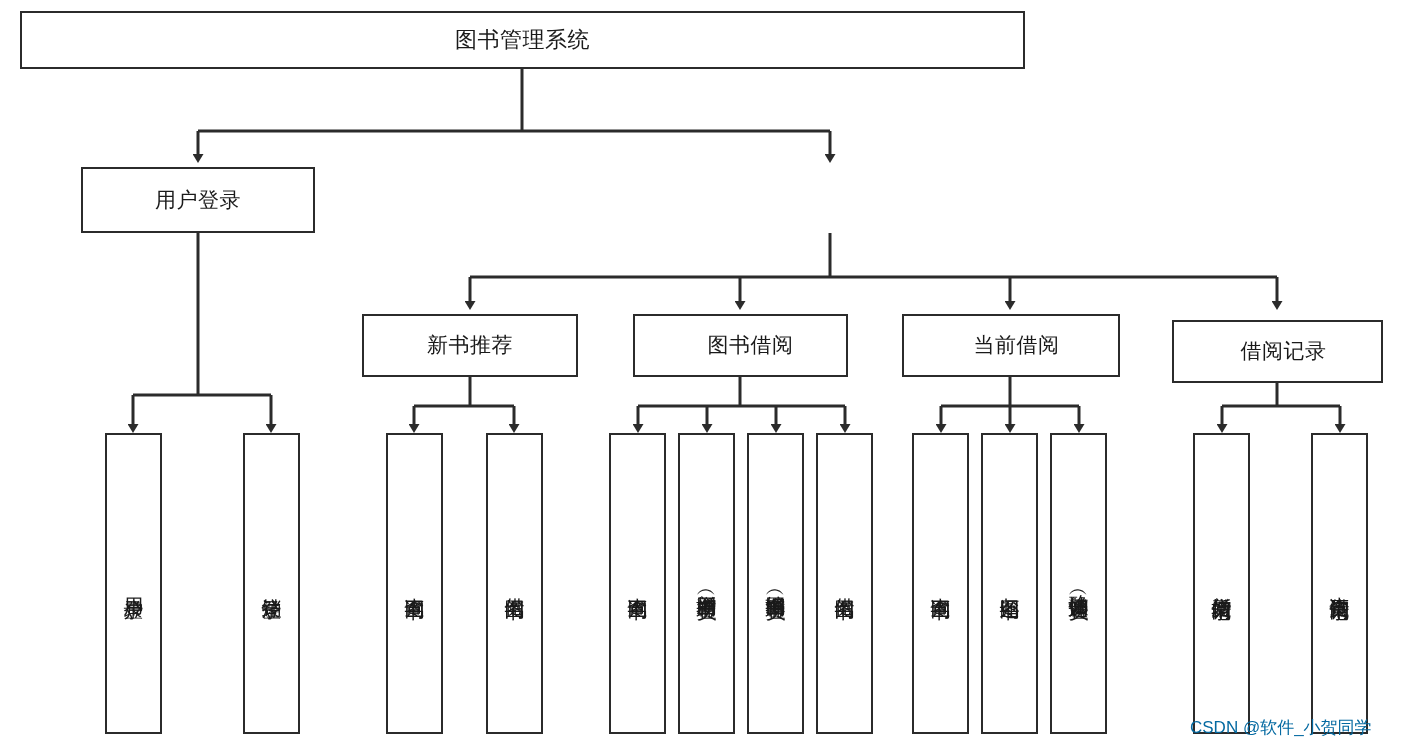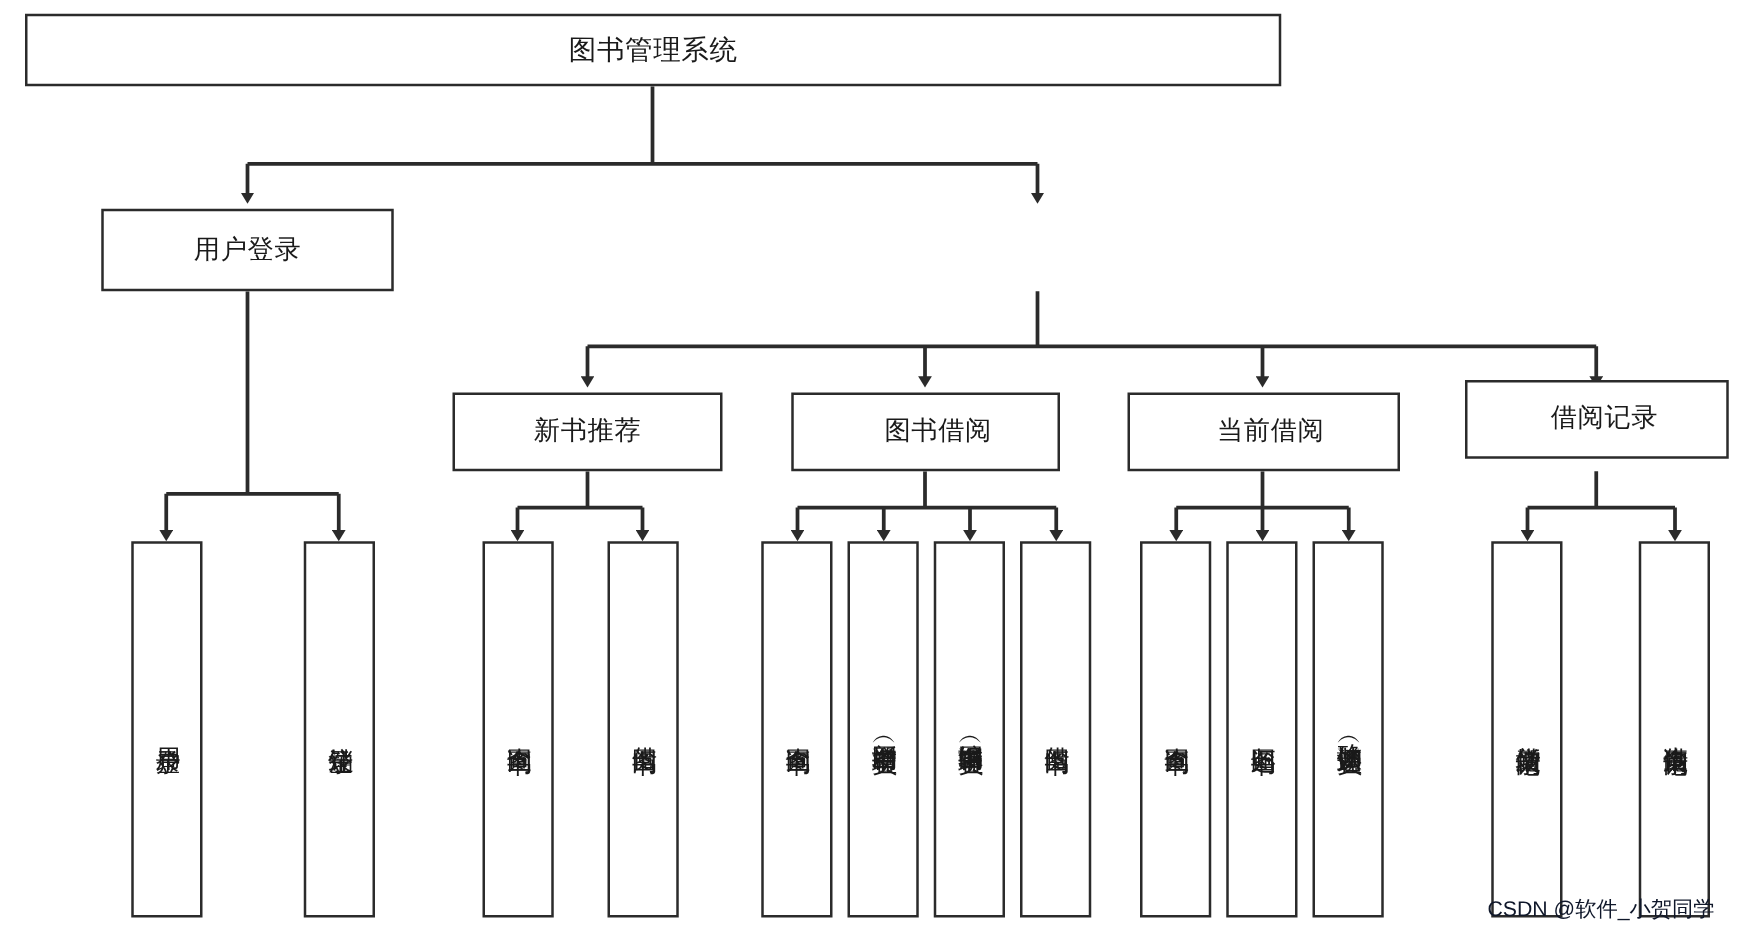--- a/index.html
+++ b/index.html
@@ -37,20 +37,21 @@
     display: flex;
     align-items: center;
     justify-content: center;
     overflow: hidden;
   }
   .node .label {
     display: block;
     text-align: center;
     line-height: 1.08;
     letter-spacing: 0.5px;
+    font-family: Liberation Serif, serif;
   }
   
   .node.horiz .label {
     font-size: 21px;
     white-space: nowrap;
   }
   .node.root .label {
     font-size: 22px;
   }
   
@@ -62,21 +63,21 @@
     writing-mode: vertical-rl;
     text-orientation: upright;
     font-size: 20px;
     line-height: 1.06;
     letter-spacing: 1px;
     max-height: 100%;
   }
   .watermark {
     position: absolute;
     font-size: 17px;
-    color: #0f172a;
+    color: #0369a1;
     white-space: nowrap;
     user-select: none;
   }
 </style>
 </head>
 <body>
 
 <div id="canvas">
 
   <svg id="edges" viewBox="0 0 1405 747" xmlns="http://www.w3.org/2000/svg">
@@ -139,21 +140,21 @@
 
   <div class="node horiz" style="left:362px; top:314px; width:216px; height:63px;">
     <span class="label">新书推荐</span>
   </div>
   <div class="node horiz" style="left:633px; top:314px; width:215px; height:63px;padding-left:20px;">
     <span class="label">图书借阅</span>
   </div>
   <div class="node horiz" style="left:902px; top:314px; width:218px; height:63px;padding-left:11px;">
     <span class="label">当前借阅</span>
   </div>
-  <div class="node horiz" style="left:1172px; top:304px; width:211px; height:63px;padding-left:12px;">
+  <div class="node horiz" style="left:1172px; top:320px; width:211px; height:63px;padding-left:12px;">
     <span class="label">借阅记录</span>
   </div>
 
   <div class="node vert" style="left:105px; top:433px; width:57px; height:301px;">
     <span class="label">用户登录</span>
   </div>
   <div class="node vert" style="left:243px; top:433px; width:57px; height:301px;">
     <span class="label">注销登录</span>
   </div>
 

